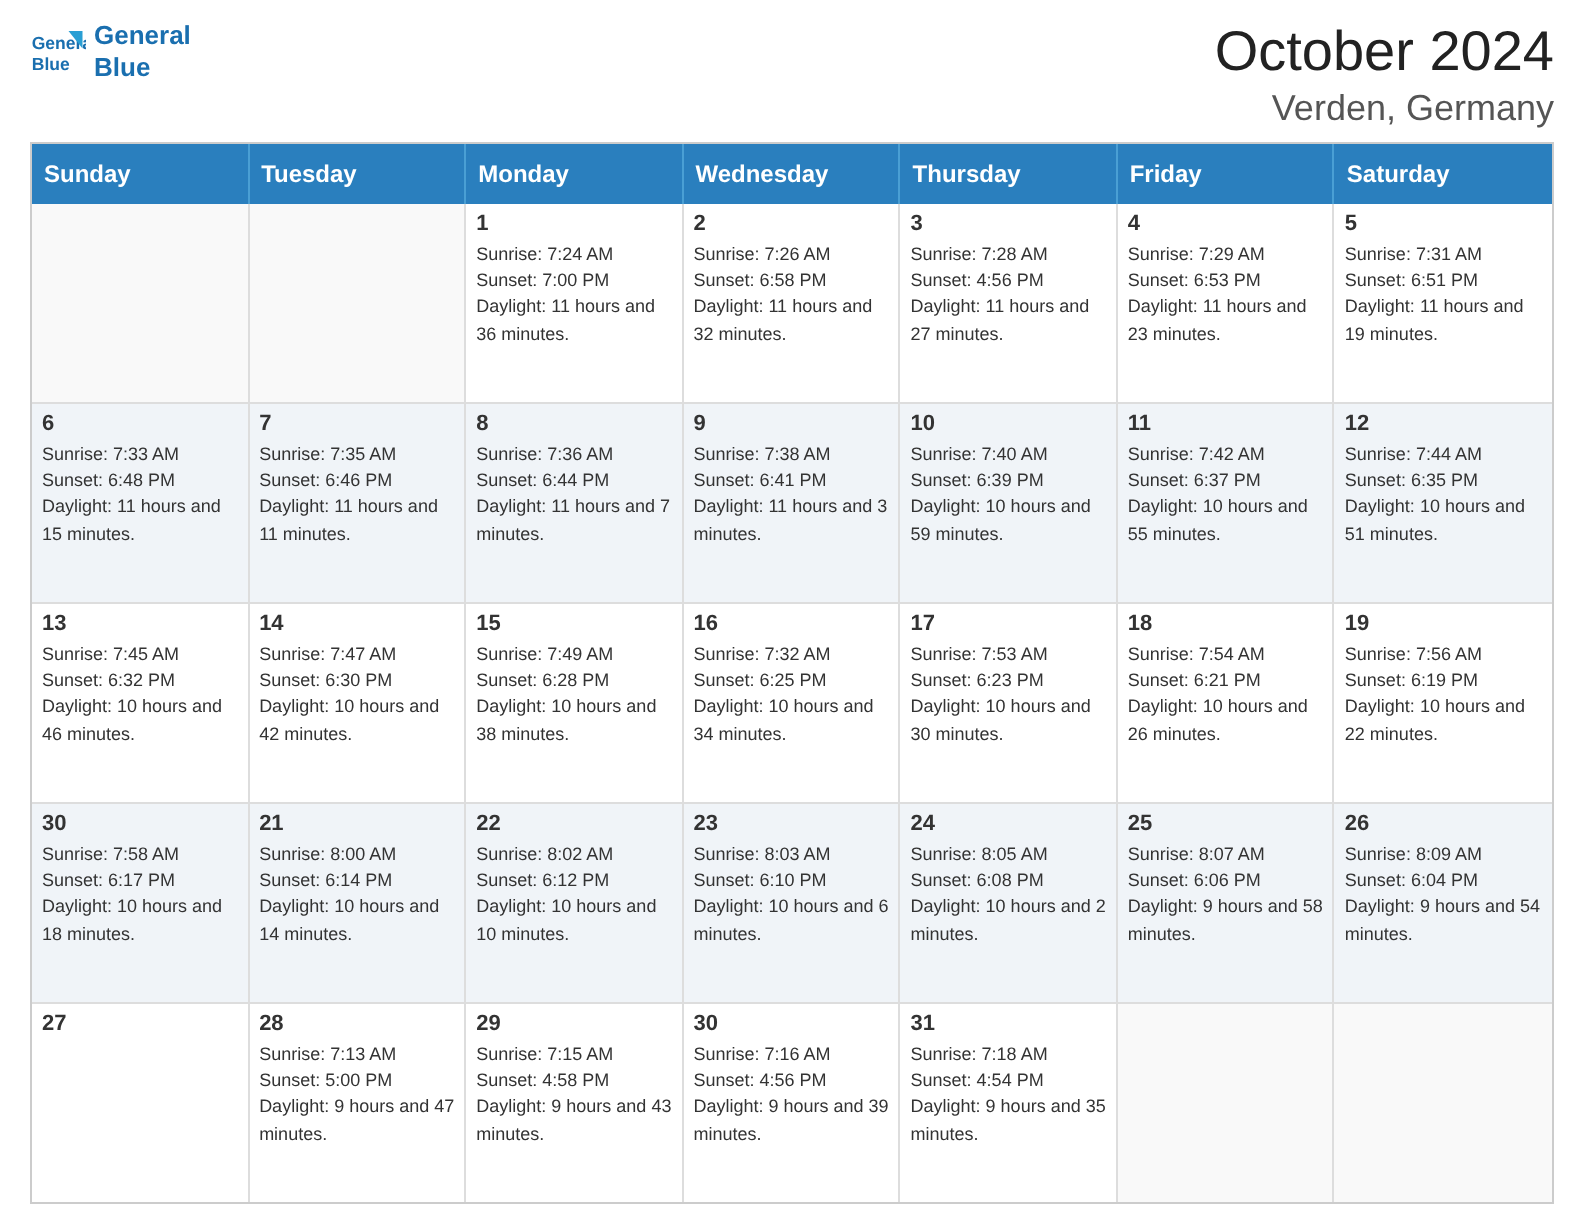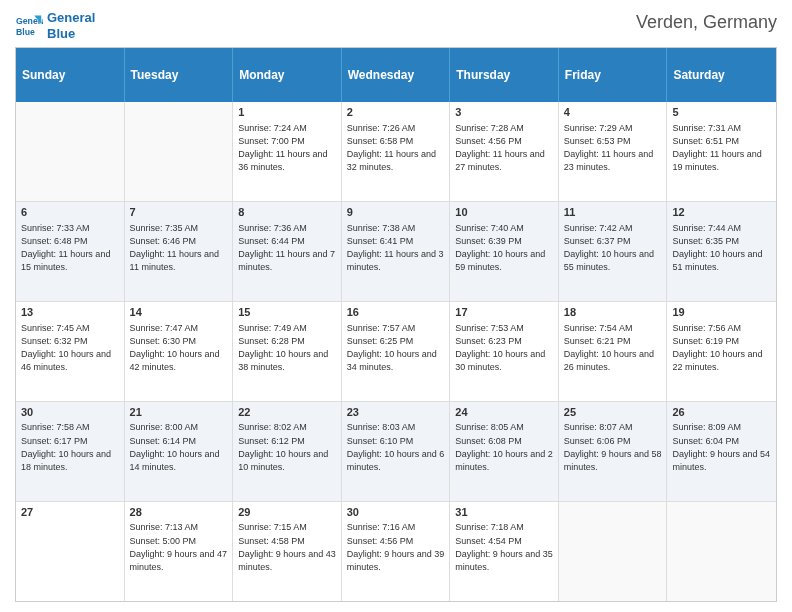--- a/index.html
+++ b/index.html
@@ -62,21 +62,21 @@
     }
     .calendar-header {
       display: grid;
       grid-template-columns: repeat(7, 1fr);
       background: #2a7fbe;
     }
     .day-header {
       color: #fff;
       font-size: 12px;
       font-weight: bold;
-      padding: 20px 6px;
+      padding: 8px 6px;
       text-align: left;
       border-right: 1px solid #4a9fd4;
     }
     .day-header:last-child { border-right: none; }
     .calendar-body {
       flex: 1;
       display: flex;
       flex-direction: column;
     }
     .calendar-row {
@@ -121,20 +121,21 @@
         <text x="1" y="14" font-size="10" font-weight="bold" fill="#1a6faf" font-family="Arial">General</text>
         <text x="1" y="26" font-size="10" font-weight="bold" fill="#1a6faf" font-family="Arial">Blue</text>
         <polygon points="22,4 30,4 30,14" fill="#2a9fd4"></polygon>
       </svg>
       <div class="logo-text">
         <div><span>General</span></div>
         <div><span>Blue</span></div>
       </div>
     </div>
     <div class="title-block">
+      <div class="month-title">October 2024</div>
       <div class="location">Verden, Germany</div>
     </div>
   </div>
 
   <div class="calendar">
     <div class="calendar-header">
     <div class="day-header">Sunday</div>
         <div class="day-header">Tuesday</div>
         <div class="day-header">Monday</div>
         <div class="day-header">Wednesday</div>
@@ -235,21 +236,21 @@
 Daylight: 10 hours and 42 minutes.</div>
           </div>
           <div class="day-cell">
             <span class="day-num">15</span>
             <div class="day-info">Sunrise: 7:49 AM
 Sunset: 6:28 PM
 Daylight: 10 hours and 38 minutes.</div>
           </div>
           <div class="day-cell">
             <span class="day-num">16</span>
-            <div class="day-info">Sunrise: 7:57 AM
+            <div class="day-info">Sunrise: 7:32 AM
 Sunset: 6:25 PM
 Daylight: 10 hours and 34 minutes.</div>
           </div>
           <div class="day-cell">
             <span class="day-num">17</span>
             <div class="day-info">Sunrise: 7:53 AM
 Sunset: 6:23 PM
 Daylight: 10 hours and 30 minutes.</div>
           </div>
           <div class="day-cell">

